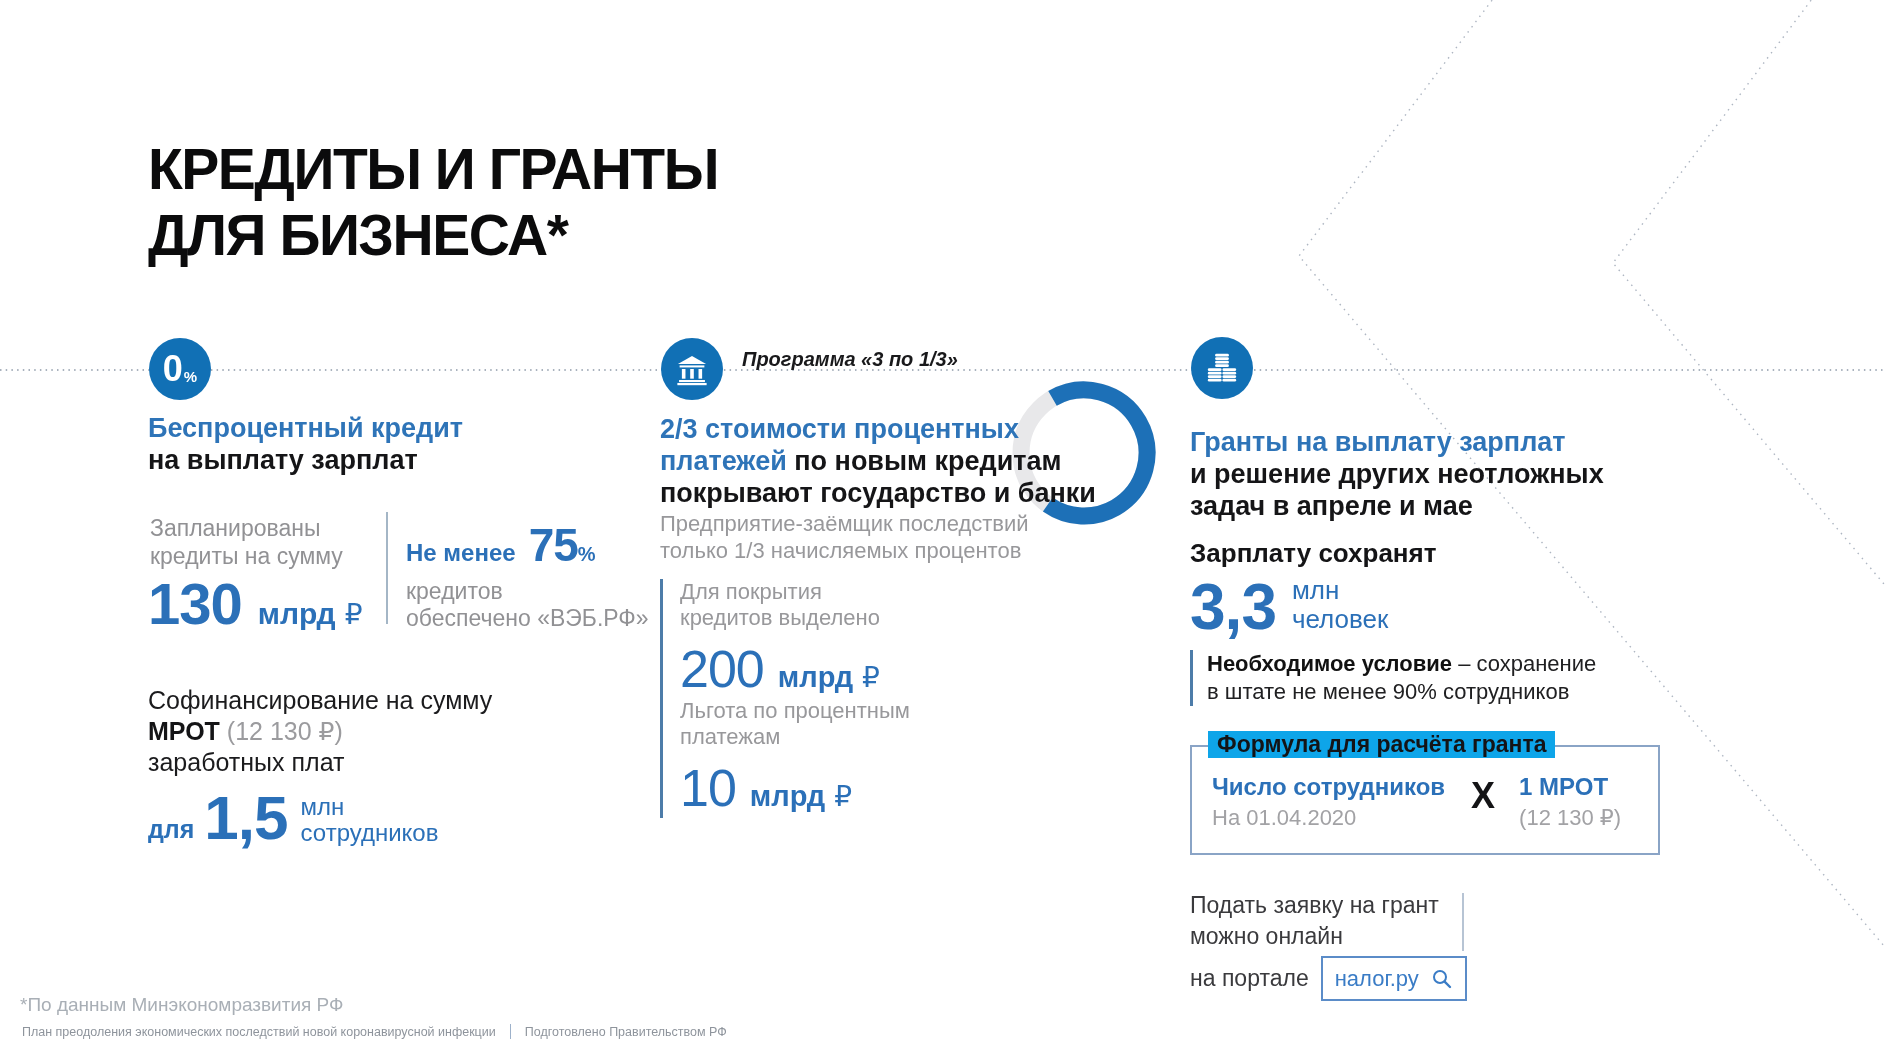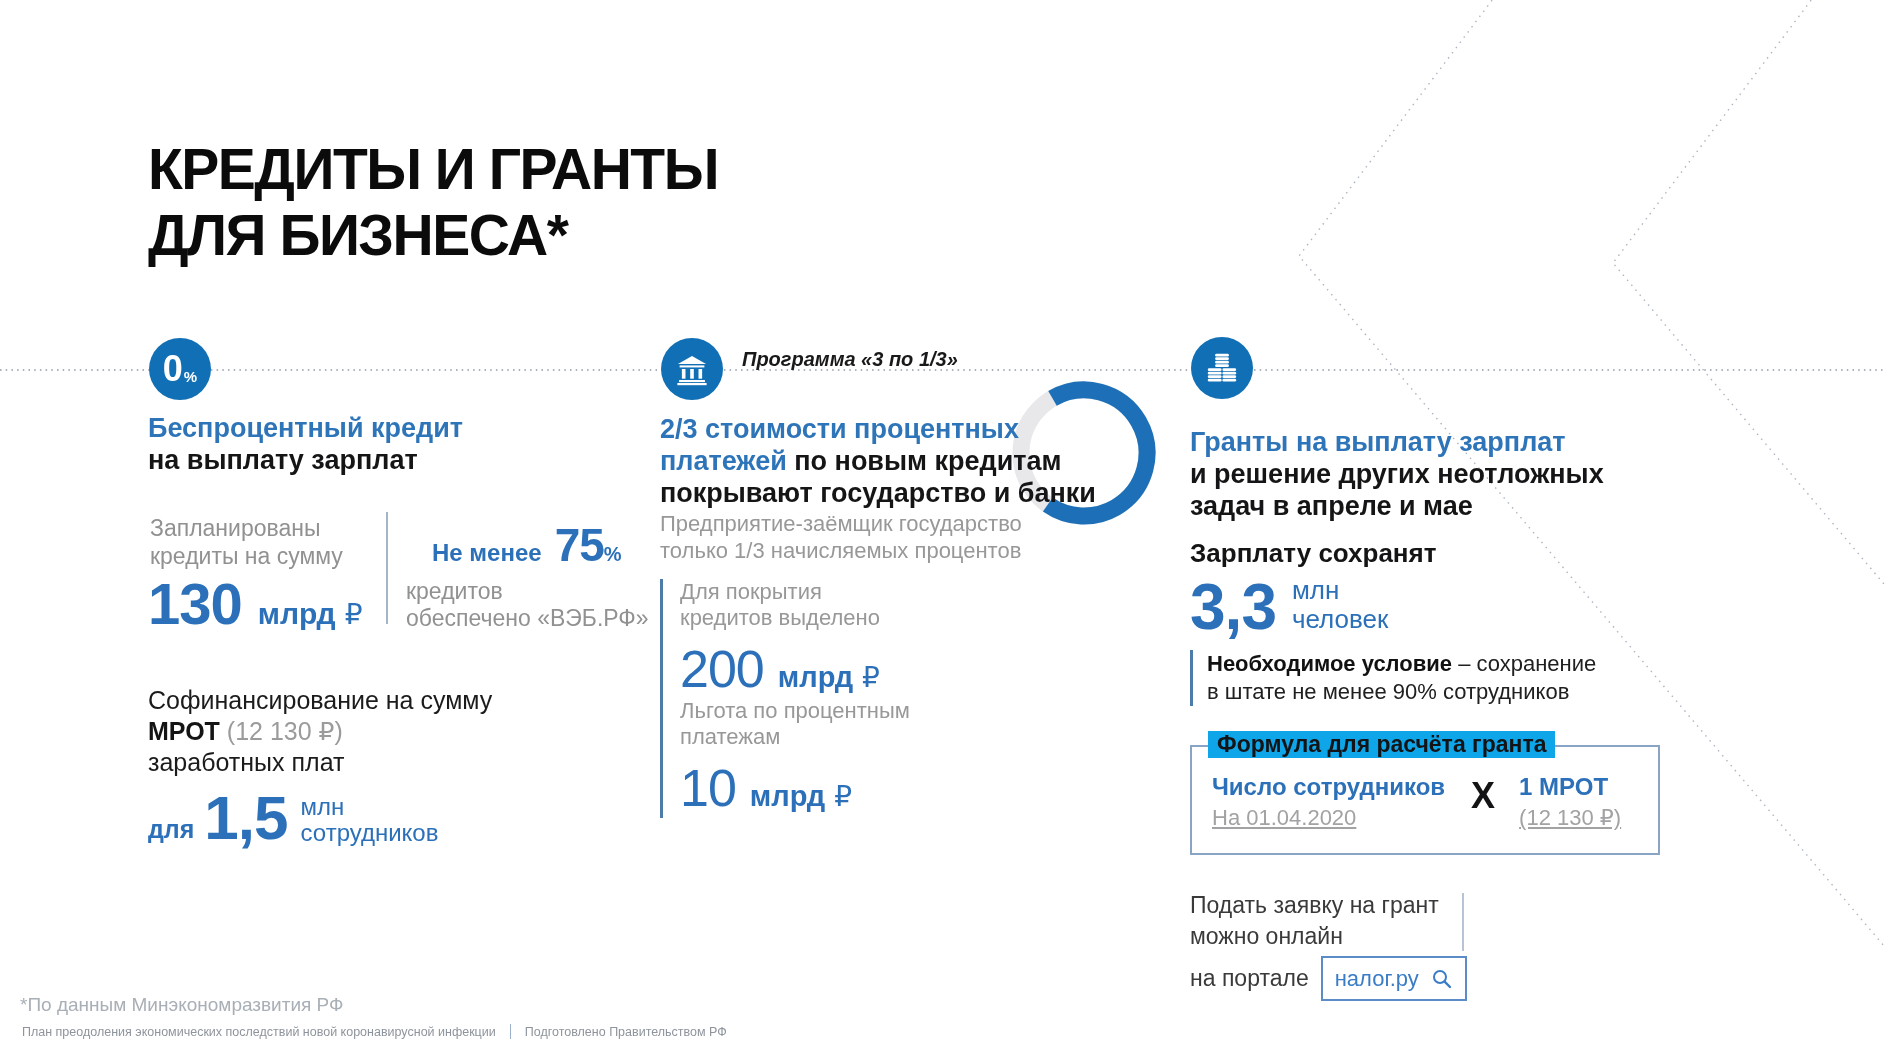--- a/index.html
+++ b/index.html
@@ -38,21 +38,21 @@
   .num-62{font-size:62px;font-weight:700;letter-spacing:-1px;}
   .num-64{font-size:64px;font-weight:700;letter-spacing:-1px;}
   .unit-30{font-size:30px;font-weight:700;margin-left:16px;}
   .unit-29{font-size:29px;font-weight:700;margin-left:14px;}
   .rub{font-size:28px;font-weight:400;margin-left:9px;}
 
   .vdiv{background:#a4b6c6;width:2px;}
   .ldiv{background:#b7c4d4;width:2px;}
 
   .guarantee-row{display:flex;align-items:baseline;white-space:nowrap;color:#2b70b8;}
-  .g-prefix{font-size:24px;font-weight:700;margin-left:26px;}
+  .g-prefix{font-size:24px;font-weight:700;}
   .g-num{font-size:46px;font-weight:700;margin-left:13px;letter-spacing:-1px;}
   .g-pct{font-size:20px;font-weight:700;}
 
   .cofin{font-size:25px;line-height:31px;color:#1b1b1d;white-space:nowrap;}
   .cofin b{color:#141416;}
   .cofin .g{color:#9b9b9e;}
 
   .for-row{display:flex;align-items:flex-end;white-space:nowrap;color:#2b70b8;}
   .for-word{font-size:25px;font-weight:700;margin-bottom:9px;}
   .stack-unit{font-weight:400;margin-left:13px;}
@@ -68,21 +68,21 @@
 
   .keep-h{font-size:26px;font-weight:700;color:#141416;white-space:nowrap;}
   .condition{border-left:3px solid #4d7ca9;padding-left:14px;font-size:22px;line-height:28px;color:#202022;white-space:nowrap;}
   .condition b{color:#111;margin-top:40px;}
 
   .formula-box{width:466px;height:106px;border:2px solid #8aa4c6;position:absolute;}
   .formula-title{position:absolute;left:16px;top:-16px;background:#0ea5e9;padding:0 9px;
                  font-size:23px;font-weight:700;color:#141416;white-space:nowrap;}
   .formula-content{display:flex;align-items:flex-start;padding:26px 0 0 20px;}
   .factor-main{font-size:24px;font-weight:700;color:#2b70b8;white-space:nowrap;}
-  .factor-note{font-size:22px;color:#a2a2a5;margin-top:4px;white-space:nowrap;text-decoration:underline;}
+  .factor-note{font-size:22px;color:#a2a2a5;margin-top:4px;white-space:nowrap;}
   .times{font-size:36px;font-weight:700;color:#141416;margin:2px 24px 0 26px;}
 
   .portal-row{display:flex;align-items:center;margin-top:4px;}
   .portal-box{display:inline-flex;align-items:center;border:2px solid #5b8cc8;background:#fff;
               padding:5px 12px;margin-left:12px;cursor:pointer;}
   .portal-text{font-size:22px;color:#3a7cc6;white-space:nowrap;}
   .portal-box svg{margin-left:12px;}
 
   .footer-note{left:20px;top:994px;font-size:19px;color:#a9afb6;white-space:nowrap;}
   .footer-row{left:22px;top:1024px;display:flex;align-items:center;font-size:12.5px;color:#8e949c;white-space:nowrap;}
@@ -177,21 +177,21 @@
       </svg>
     </div>
 
     <div class="abs h27" style="left:0;top:83px;">
       <div class="blue">2/3 стоимости процентных</div>
       <div><span class="blue">платежей</span><span class="black"> по новым кредитам</span></div>
       <div class="black">покрывают государство и банки</div>
     </div>
 
     <div class="abs subtext" style="left:0;top:180px;">
-      <div>Предприятие-заёмщик государство</div>
+      <div>Предприятие-заёмщик последствий</div>
       <div>только 1/3 начисляемых процентов</div>
     </div>
 
     <div class="abs stat-block" style="left:0;top:249px;">
       <div class="stat-label">
         <div>Для покрытия</div>
         <div>кредитов выделено</div>
       </div>
       <div class="value-row">
         <span class="num-52">200</span>

